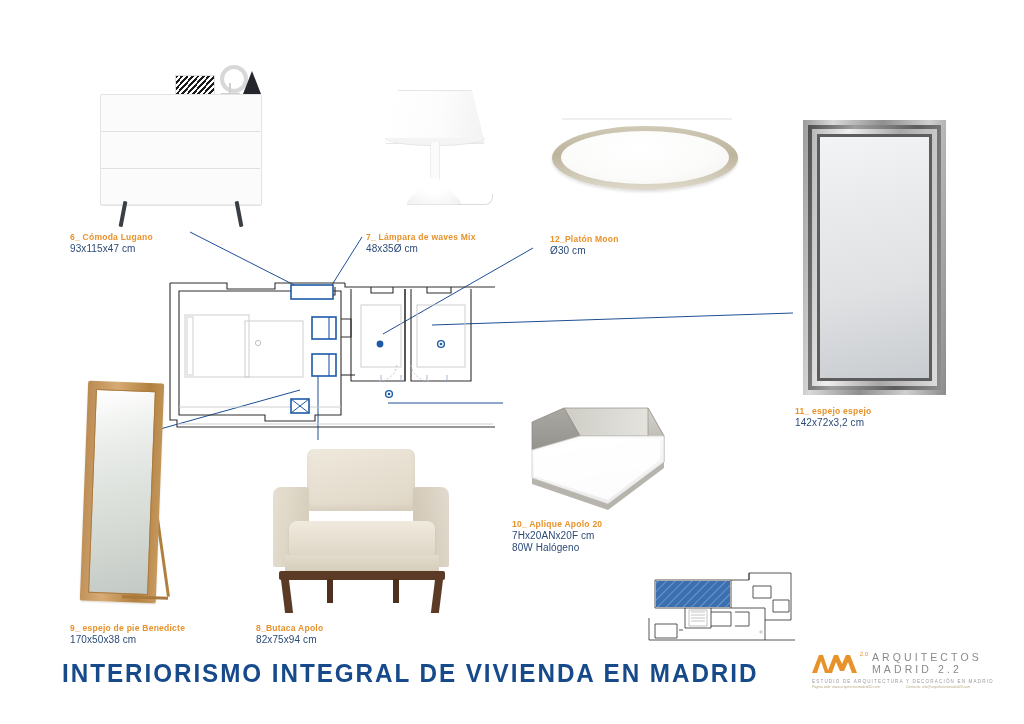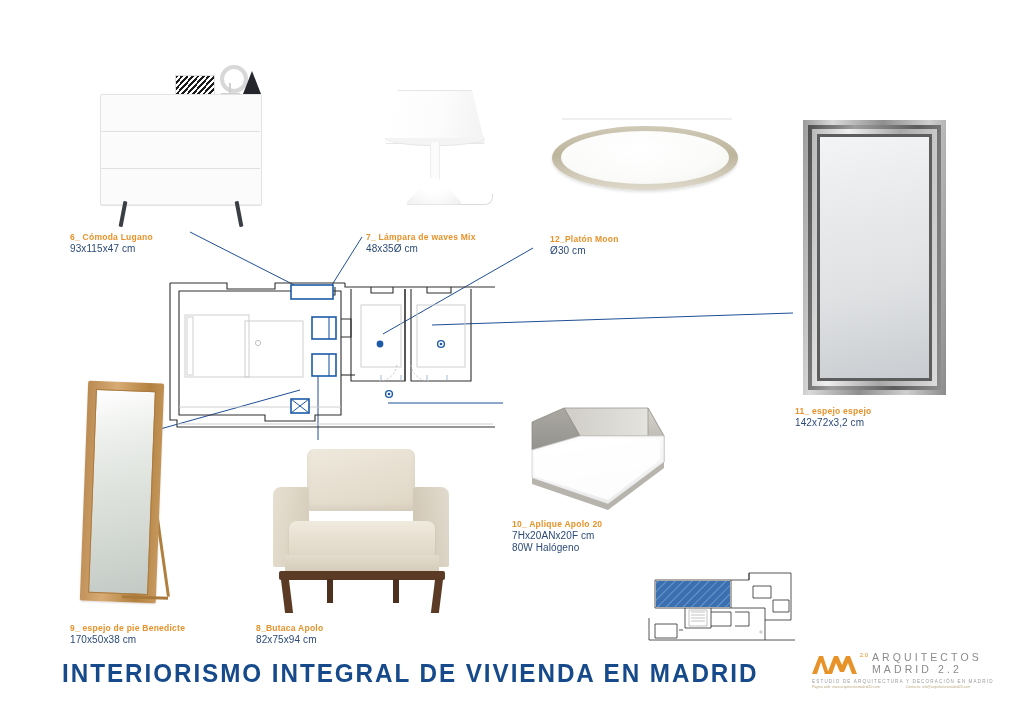--- a/index.html
+++ b/index.html
@@ -23,21 +23,21 @@
   .title{
     position:absolute;left:62px;top:659px;
     color:#174a8b;font-size:25px;font-weight:bold;
     letter-spacing:2.0px;white-space:nowrap;
     font-family:"Liberation Sans","DejaVu Sans",sans-serif;
     transform:scaleX(.97);transform-origin:left center;
   }
 
   
   .logo{position:absolute;left:812px;top:652px;width:190px;}
-  .logo-row{display:flex;align-items:center;gap:6px;}
+  .logo-row{display:flex;align-items:flex-start;gap:6px;}
   .logo-mark{position:relative;width:54px;height:22px;flex:none;}
   .logo-txt{line-height:1.12;}
   .logo-l1,.logo-l2{color:#8a8a8a;font-size:10.5px;letter-spacing:3.1px;white-space:nowrap;}
   .logo-l2{letter-spacing:3.1px;}
   .logo-sup{color:#E8922A;font-size:6px;position:absolute;right:-2px;top:-1px;letter-spacing:0;}
   .logo-tag{color:#9a9a9a;font-size:4.6px;letter-spacing:1.15px;white-space:nowrap;margin-top:3px;}
   .logo-sub{display:flex;gap:26px;margin-top:1px;}
   .logo-sub div{color:#b9a77e;font-size:3.3px;letter-spacing:.1px;white-space:nowrap;}
 
   

